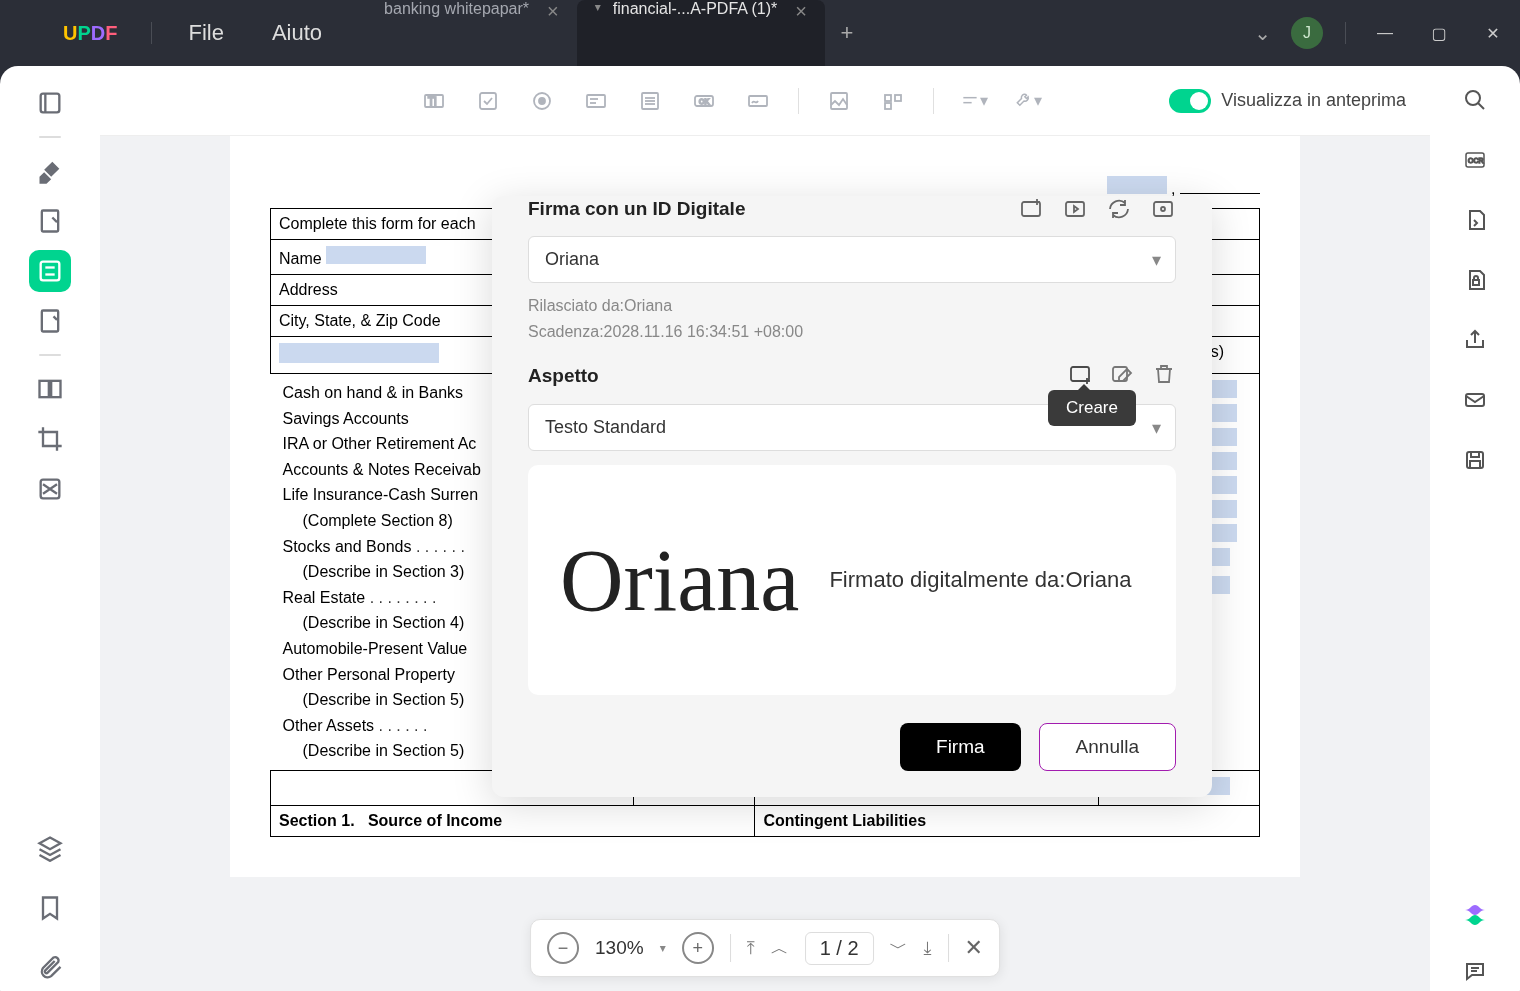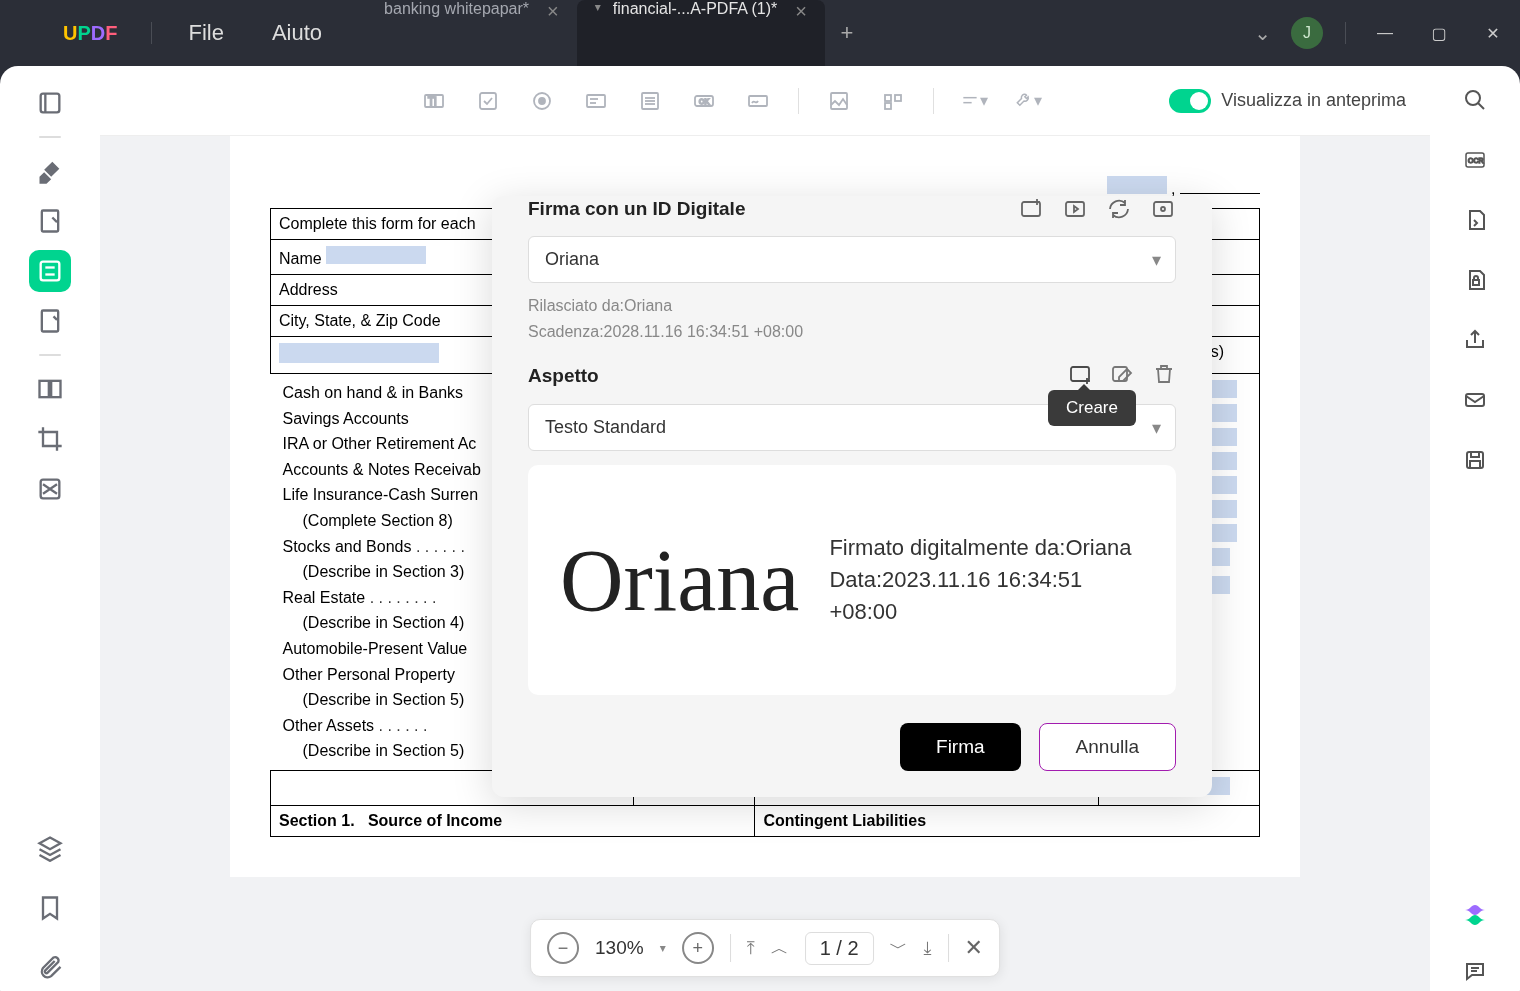--- a/index.html
+++ b/index.html
@@ -408,21 +408,20 @@
             <div class="dicon"><svg viewBox="0 0 24 24" fill="none" stroke="currentColor" stroke-width="1.8">
                   <path d="M4 7h16M9 7V4h6v3M6 7l1 13h10l1-13"></path>
                 </svg></div>
           </div>
         </div>
         <div class="dlg-select">Testo Standard</div>
         <div class="sig-preview">
           <div class="sig-name">Oriana</div>
           <div class="sig-details">
             <div>Firmato digitalmente da:Oriana</div>
-            <div>Data:2023.11.16 16:34:51 +08:00</div>
           </div>
         </div>
       </div>
       <div class="dlg-buttons">
         <button class="btn btn-primary">Firma</button>
         <button class="btn btn-secondary">Annulla</button>
       </div>
     </div>
 
     <div class="navbar">

